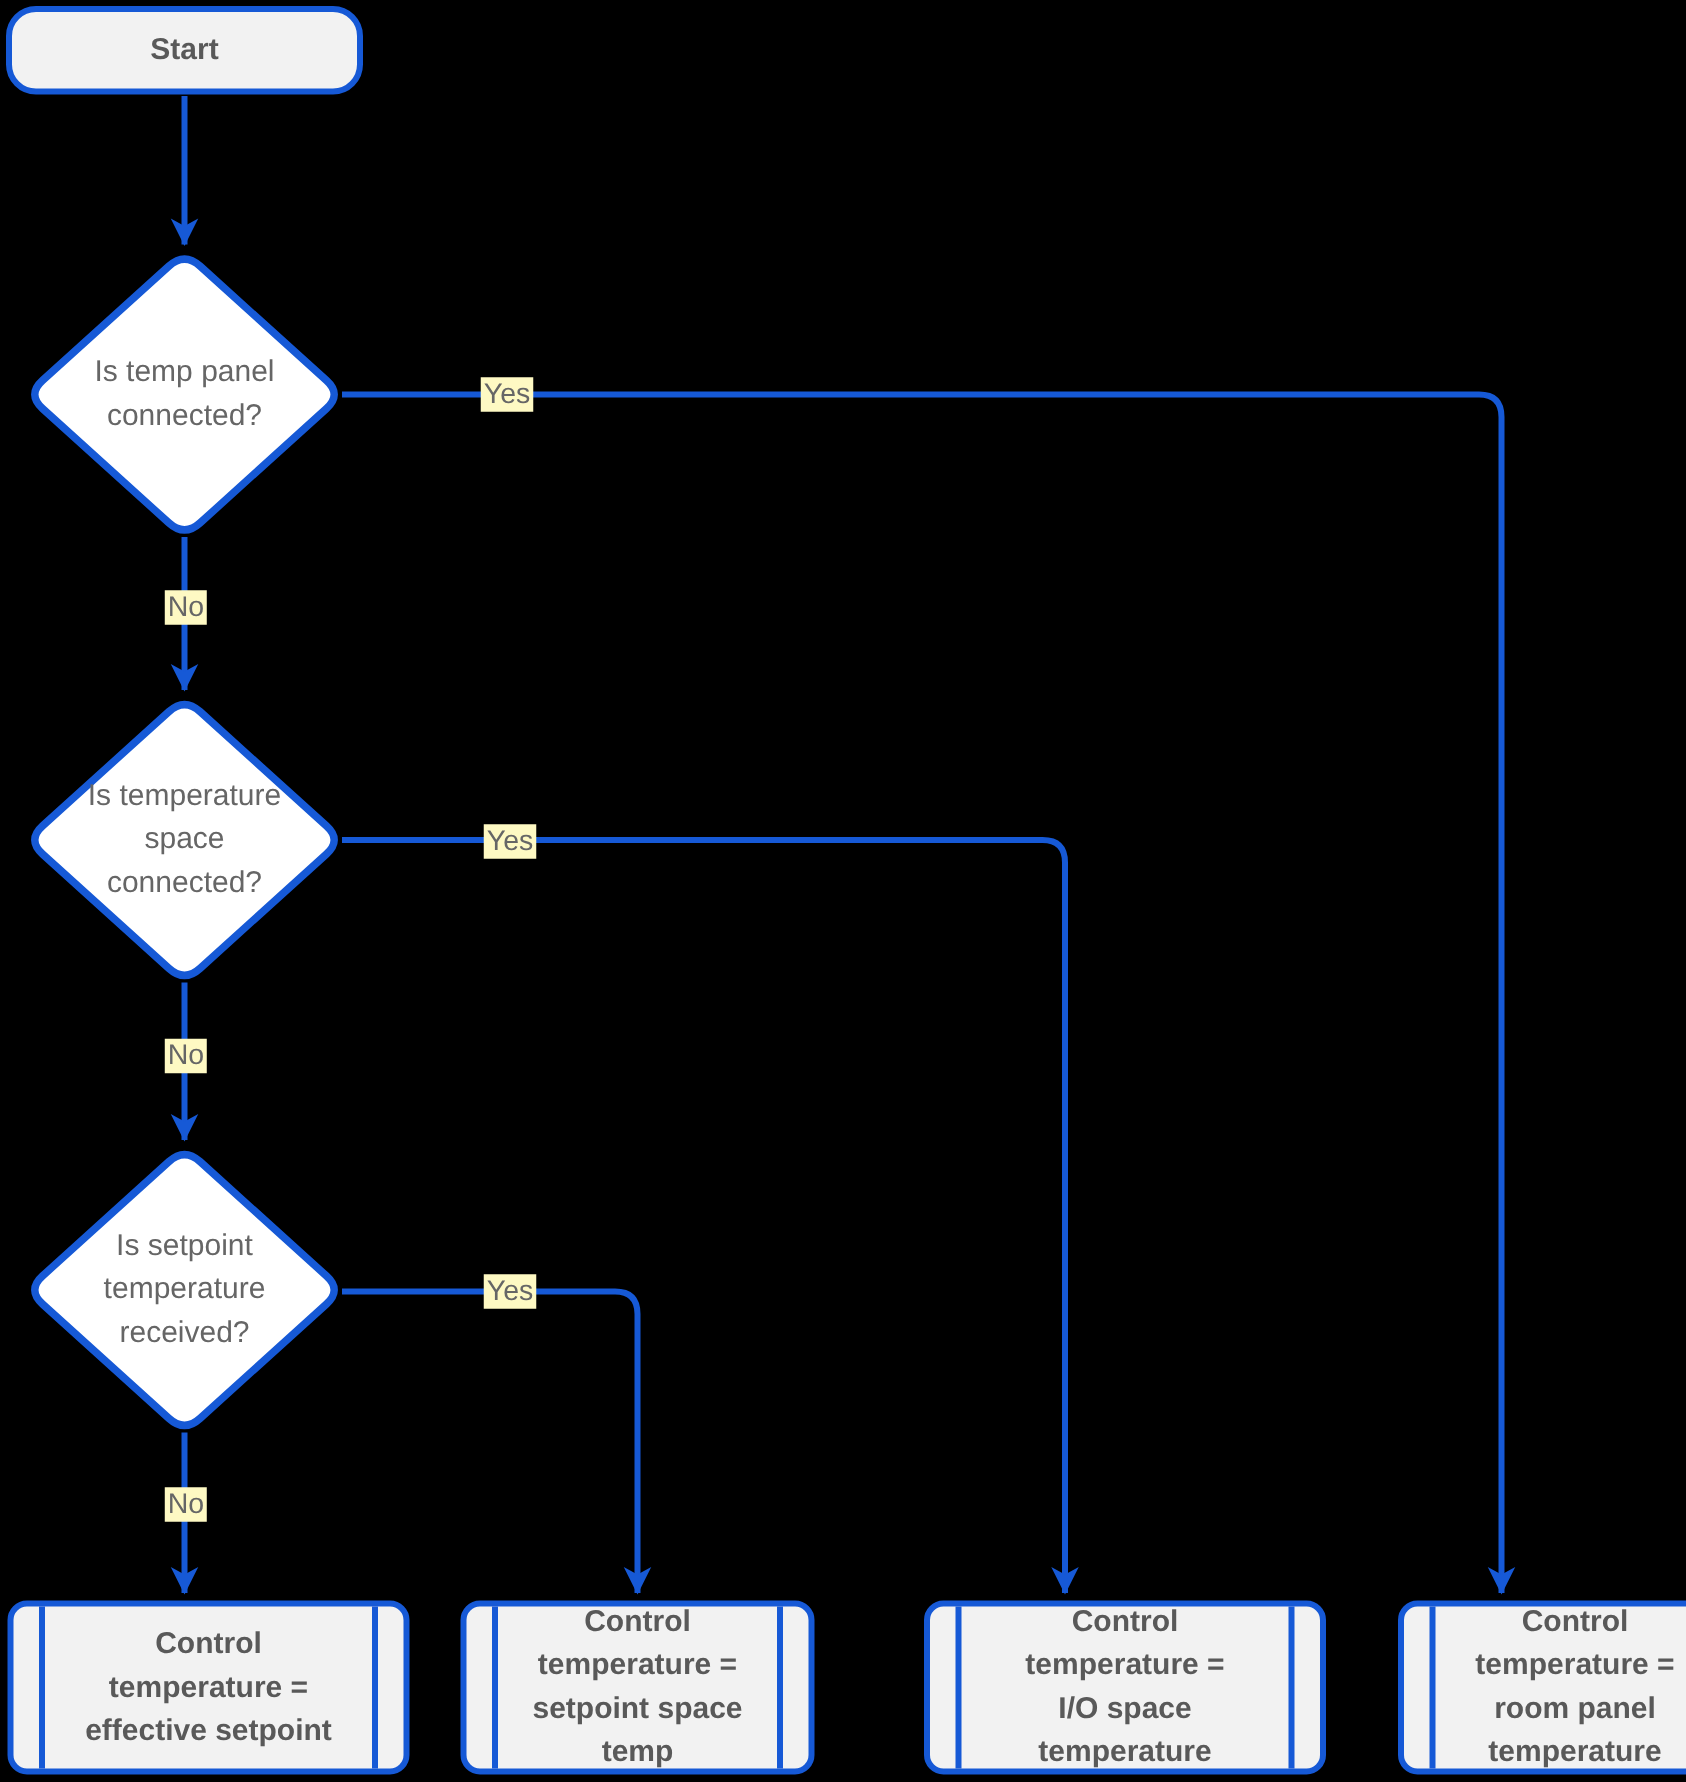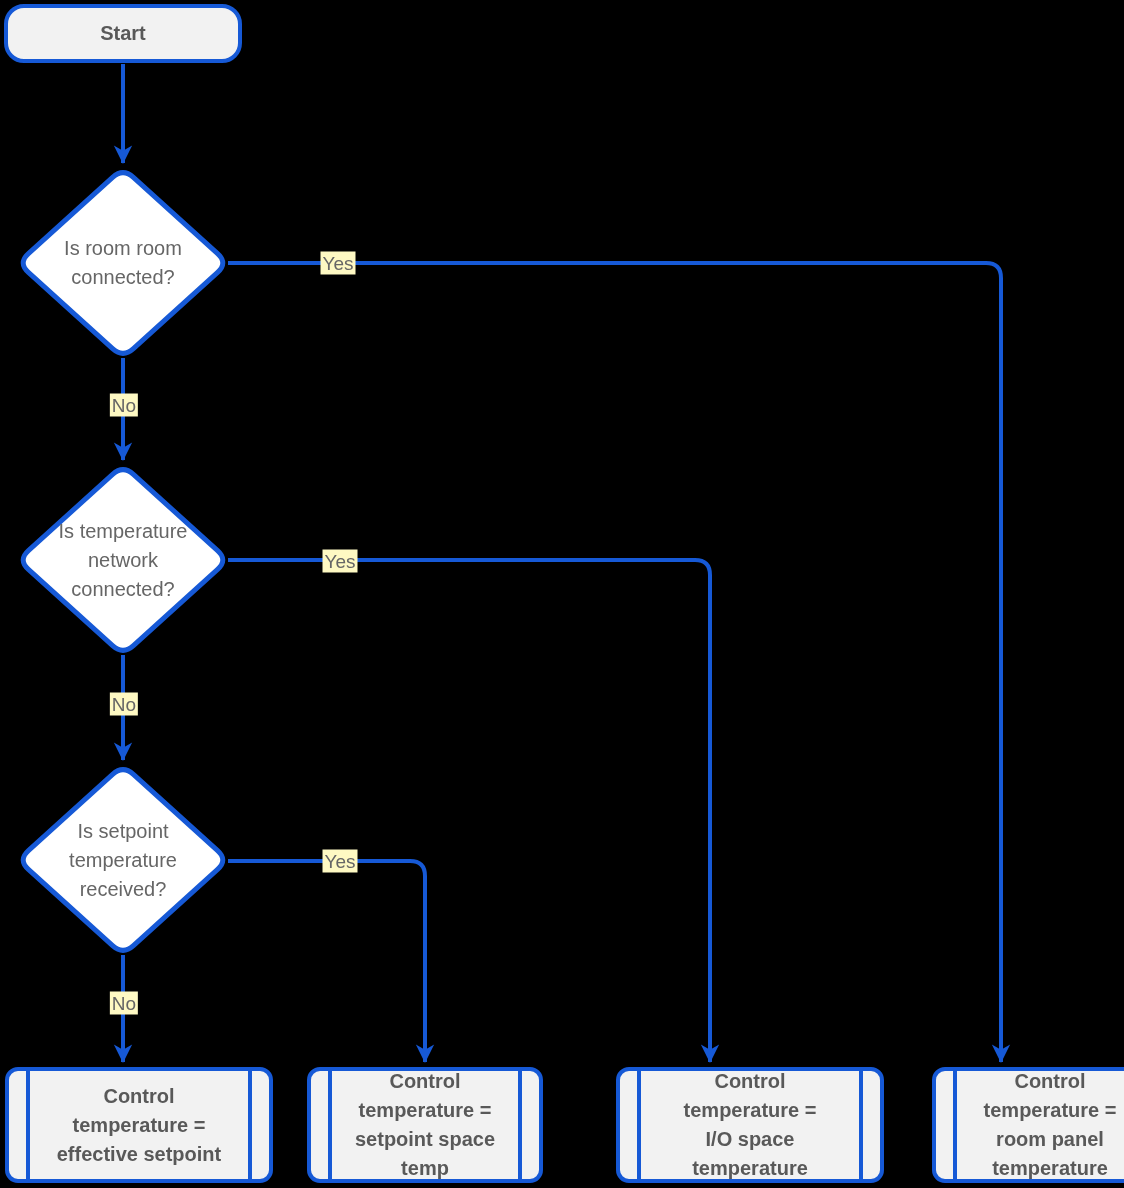--- a/index.html
+++ b/index.html
@@ -123,22 +123,22 @@
 
     <path class="diamond" d="M 112.6 177.4 Q 123 168 133.4 177.4 L 217.6 253.6 Q 228 263 217.6 272.4 L 133.4 348.6 Q 123 358 112.6 348.6 L 28.4 272.4 Q 18 263 28.4 253.6 Z"></path>
     <path class="diamond" d="M 112.6 474.4 Q 123 465 133.4 474.4 L 217.6 550.6 Q 228 560 217.6 569.4 L 133.4 645.6 Q 123 655 112.6 645.6 L 28.4 569.4 Q 18 560 28.4 550.6 Z"></path>
     <path class="diamond" d="M 112.6 774.4 Q 123 765 133.4 774.4 L 217.6 850.6 Q 228 860 217.6 869.4 L 133.4 945.6 Q 123 955 112.6 945.6 L 28.4 869.4 Q 18 860 28.4 850.6 Z"></path>
   </svg>
 
   <div class="start-box">
     <span class="start-label">Start</span>
   </div>
 
-  <div class="node-text" style="left:123px; top:263px; width:180px;">Is room room connected?</div>
-  <div class="node-text" style="left:123px; top:560px; width:135px;">Is temperature network connected?</div>
+  <div class="node-text" style="left:123px; top:263px; width:180px;">Is temp panel connected?</div>
+  <div class="node-text" style="left:123px; top:560px; width:135px;">Is temperature space connected?</div>
   <div class="node-text" style="left:123px; top:860px; width:155px;">Is setpoint temperature received?</div>
 
   <div class="edge-label" style="left:338px; top:263px;">Yes</div>
   <div class="edge-label" style="left:124px; top:405px;">No</div>
   <div class="edge-label" style="left:340px; top:561px;">Yes</div>
   <div class="edge-label" style="left:124px; top:704px;">No</div>
   <div class="edge-label" style="left:340px; top:861px;">Yes</div>
   <div class="edge-label" style="left:124px; top:1003px;">No</div>
 
   <div class="outcome-box" style="left:5px; width:268px;">

